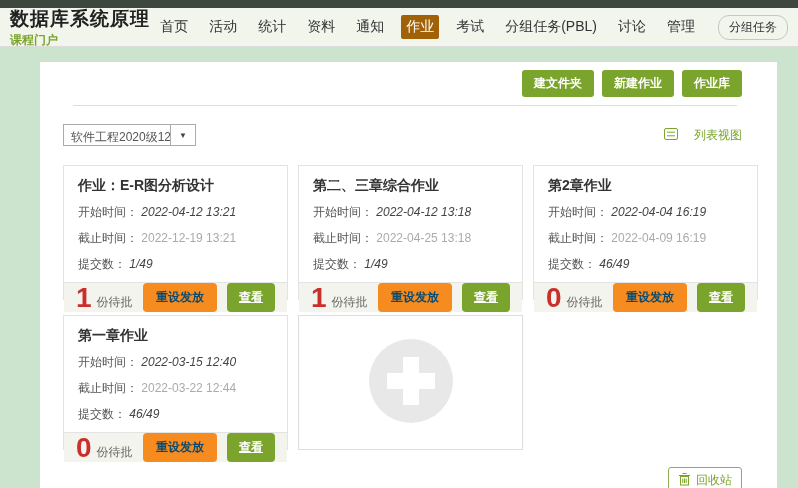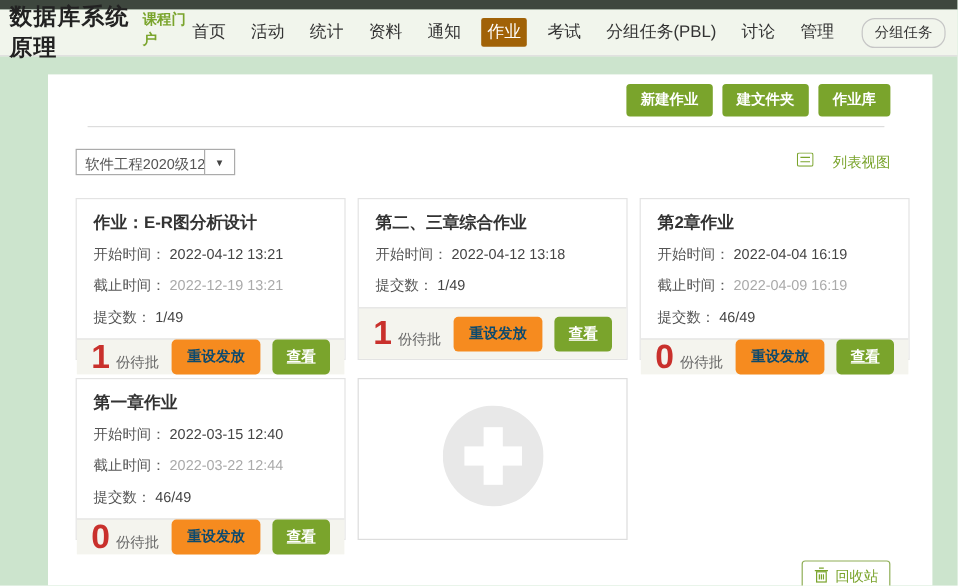--- a/index.html
+++ b/index.html
@@ -6,21 +6,21 @@
   html,body { width: 798px; height: 488px; overflow: hidden; }
   body { font-family: "Liberation Sans", sans-serif; background: #cce4cd; }
 
   .topbar { height: 8px; background: #3e473e; }
 
   .header {
     height: 39px; background: #f1f5ec; border-bottom: 1px solid #dcdcdc;
     display: flex; align-items: center; justify-content: space-between;
     padding: 0 10px 0 8px;
   }
-  .title-wrap { display: flex; align-items: baseline; }
+  .title-wrap { display: flex; align-items: baseline; flex-direction: column; }
   .course-title { font-size: 19px; font-weight: bold; color: #222; letter-spacing: 1px; }
   .portal-link { font-size: 12px; color: #7aa42c; font-weight: bold; margin-left: 2px; cursor: pointer; }
   .nav { display: flex; align-items: center; gap: 13px; }
   .nav-item { font-size: 14px; color: #333; cursor: pointer; white-space: nowrap; padding: 3px 4px; }
   .nav-item.active { background: #a16207; color: #fff; border-radius: 2px; padding: 3px 5px; }
   .new-version { font-size: 12px; color: #333; border: 1px solid #c6c6c6; border-radius: 11px;
     padding: 3px 10px; margin-left: 6px; background: transparent; cursor: pointer; white-space: nowrap; }
 
   .page { height: 441px; padding: 15px 21px 0 40px; }
   .content { background: #fff; height: 100%; padding: 8px 32px 0 23px; }
@@ -30,31 +30,31 @@
     padding: 5px 12px; cursor: pointer; font-weight: bold; }
 
   .divider { border: none; border-top: 1px solid #ddd; margin: 8px 8px 0 10px; }
 
   .filter-row { display: flex; justify-content: space-between; align-items: center; margin-top: 18px; }
   .select-box { display: flex; align-items: stretch; border: 1px solid #ababab; background: #fff;
     width: 133px; height: 22px; cursor: pointer; }
   .select-text { flex: 1; font-size: 12px; color: #555; padding: 4px 0 0 7px; white-space: nowrap; overflow: hidden; }
   .select-arrow { width: 25px; border-left: 1px solid #ababab; display: flex; align-items: center;
     justify-content: center; font-size: 8px; color: #444; background: #fff; }
-  .list-view { display: flex; align-items: flex-start; gap: 16px; color: #7aa42c; font-size: 12px;
+  .list-view { display: flex; align-items: center; gap: 16px; color: #7aa42c; font-size: 12px;
     cursor: pointer; margin-right: 3px; }
 
   .cards-grid { display: grid; grid-template-columns: repeat(3, 225px); gap: 15px 10px; margin-top: 19px; }
   .card { width: 225px; height: 135px; border: 1px solid #e3e3e3; background: #fff;
     display: flex; flex-direction: column; }
   .card-body { padding: 11px 14px 0; flex: 1; }
   .card-title { font-size: 14px; font-weight: bold; color: #333; margin-bottom: 9px; white-space: nowrap; }
   .card-row { font-size: 12px; margin-bottom: 9px; white-space: nowrap; }
   .card-label { color: #555; }
-  .val-dark { color: #444; }
+  .val-dark { color: #444; font-style: italic; }
   .val-gray { color: #aaa; }
   .card-footer { height: 44px; background: #f4f4ee; border-top: 1px solid #e3e3e3;
     display: flex; align-items: center; padding: 0 12px; }
   .pending-num { font-size: 28px; font-weight: bold; color: #c9302c; line-height: 1; }
   .pending-label { font-size: 12px; color: #666; margin: 10px 0 0 5px; }
   .btn-orange { background: #f68b1f; color: #0c4a6e; font-size: 12px; font-weight: bold; border: none;
     border-radius: 4px; padding: 6px 13px; cursor: pointer; margin-left: auto; }
   .btn-view { background: #7aa42c; color: #fff; font-size: 12px; font-weight: bold; border: none;
     border-radius: 4px; padding: 6px 12px; cursor: pointer; margin-left: 10px; text-decoration: underline; }
 
@@ -87,22 +87,22 @@
     <span class="nav-item">讨论</span>
     <span class="nav-item">管理</span>
     <button class="new-version">分组任务</button>
   </div>
 </div>
 
 <div class="page">
   <div class="content">
 
     <div class="toolbar">
+      <button class="btn-green">建文件夹</button>
       <button class="btn-green">新建作业</button>
-      <button class="btn-green">建文件夹</button>
       <button class="btn-green">作业库</button>
     </div>
 
     <hr class="divider">
 
     <div class="filter-row">
       <div class="select-box">
         <span class="select-text">软件工程2020级12班</span>
         <span class="select-arrow">▼</span>
       </div>
@@ -143,20 +143,24 @@
           <button class="btn-view">查看</button>
         </div>
       </div>
 
       <div class="card">
         <div class="card-body">
           <div class="card-title">第二、三章综合作业</div>
           <div class="card-row">
             <span class="card-label">开始时间：</span>
             <span class="val-dark">2022-04-12 13:18</span>
+          </div>
+          <div class="card-row">
+            <span class="card-label">截止时间：</span>
+            <span class="val-gray">2022-04-25 13:18</span>
           </div>
           <div class="card-row">
             <span class="card-label">提交数：</span>
             <span class="val-dark">1/49</span>
           </div>
         </div>
         <div class="card-footer">
           <span class="pending-num">1</span>
           <span class="pending-label">份待批</span>
           <button class="btn-orange">重设发放</button>

